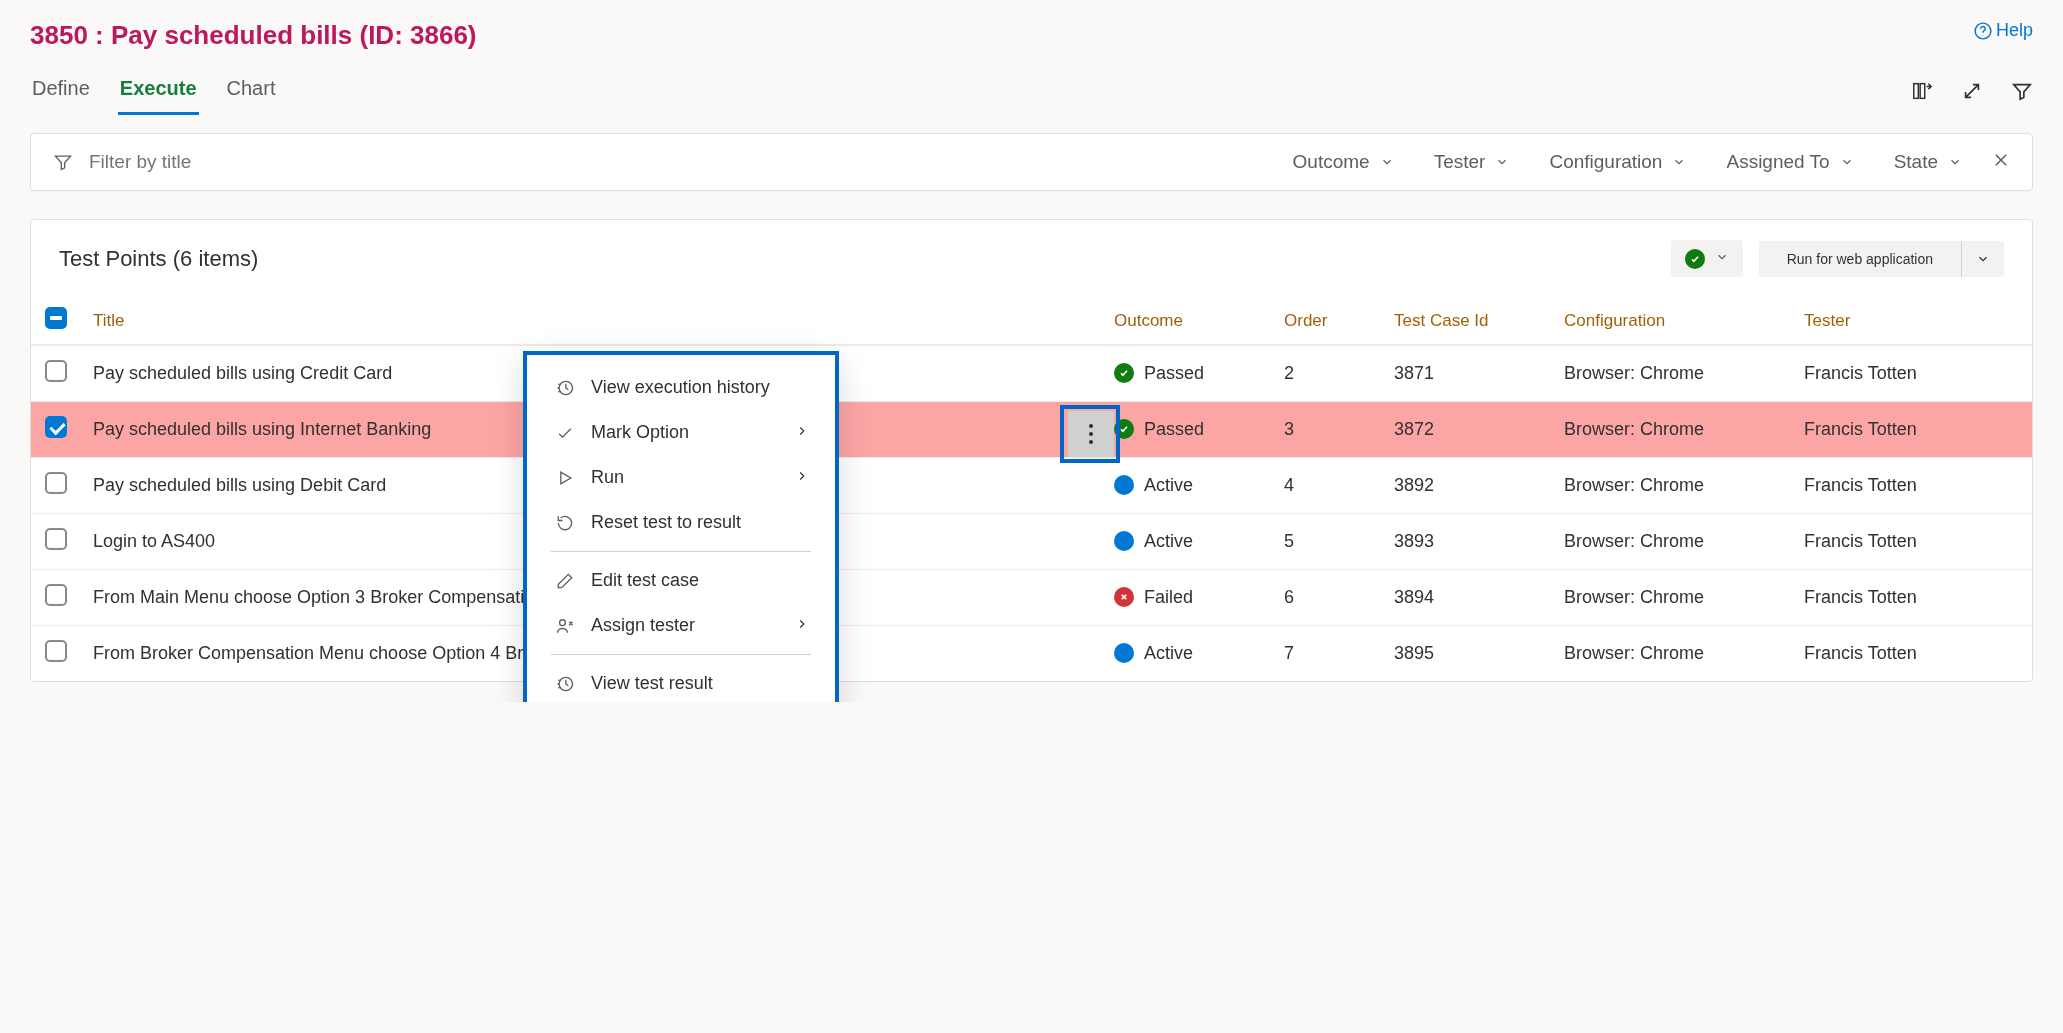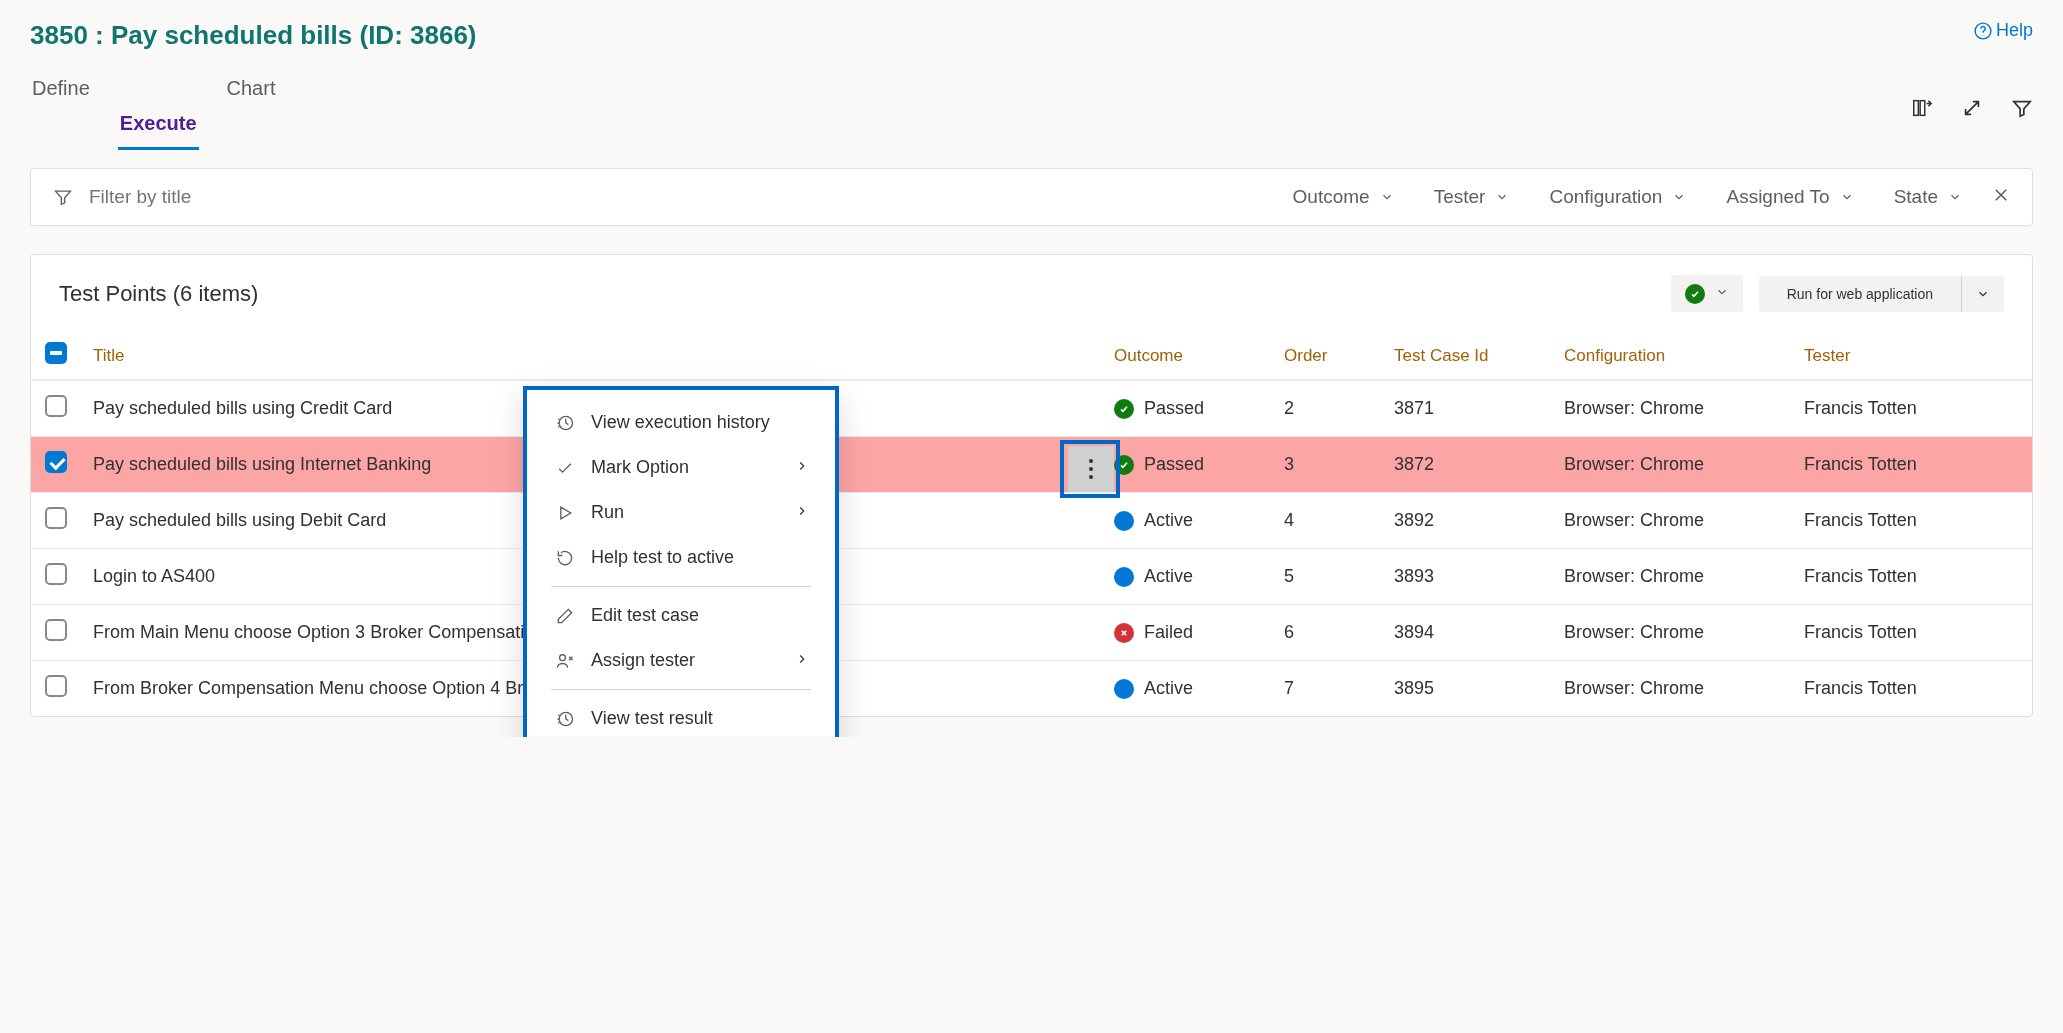--- a/index.html
+++ b/index.html
@@ -16,21 +16,21 @@
   }
   .header-row {
     display: flex;
     justify-content: space-between;
     align-items: flex-start;
     margin-bottom: 20px;
   }
   .page-title {
     font-size: 26px;
     font-weight: 600;
-    color: #0f766e;
+    color: #be185d;
   }
   .help-link {
     color: #0078d4;
     font-size: 18px;
     display: flex;
     align-items: center;
     gap: 4px;
     cursor: pointer;
   }
   .help-link svg { width:18px; height:18px; }
@@ -45,24 +45,23 @@
     gap: 26px;
   }
   .tab {
     font-size: 20px;
     padding: 6px 2px 12px 2px;
     color: #605e5c;
     cursor: pointer;
     border-bottom: 3px solid transparent;
   }
   .tab.active {
-    color: #4c1d95;
+    color: #15803d;
     font-weight: 600;
     border-bottom-color: #0078d4;
-    margin-top: 35px;
   }
   .toolbar-icons {
     display: flex;
     gap: 28px;
     align-items: center;
   }
   .toolbar-icons .iconbtn {
     cursor: pointer;
     color: #323130;
   }
@@ -239,21 +238,20 @@
     position: absolute;
     right: -6px;
     top: -14px;
     width: 60px;
     height: 58px;
     border: 4px solid #0068c4;
     pointer-events: none;
   }
   .outcome-cell {
     display: flex;
-    align-items: center;
     gap: 10px;
   }
   .badge {
     width: 20px;
     height: 20px;
     border-radius: 50%;
     display: inline-flex;
     align-items: center;
     justify-content: center;
     flex-shrink: 0;
@@ -571,21 +569,21 @@
           <span class="chev-r"><svg width="14" height="14" viewBox="0 0 24 24" stroke="currentColor" stroke-width="2" fill="none">
               <path d="M9 6l6 6-6 6"></path>
             </svg></span>
         </div>
         <div class="context-item">
           <span class="ico">
             <svg width="20" height="20" viewBox="0 0 24 24" fill="none" stroke="currentColor" stroke-width="1.6">
               <path d="M4 12a8 8 0 1 0 3-6.2M4 4v5h5"></path>
             </svg>
           </span>
-          <span>Help test to active</span>
+          <span>Reset test to result</span>
         </div>
         <div class="context-divider"></div>
         <div class="context-item">
           <span class="ico">
             <svg width="20" height="20" viewBox="0 0 24 24" fill="none" stroke="currentColor" stroke-width="1.6">
               <path d="M4 20h4L20 8l-4-4L4 16v4z"></path>
             </svg>
           </span>
           <span>Edit test case</span>
         </div>

